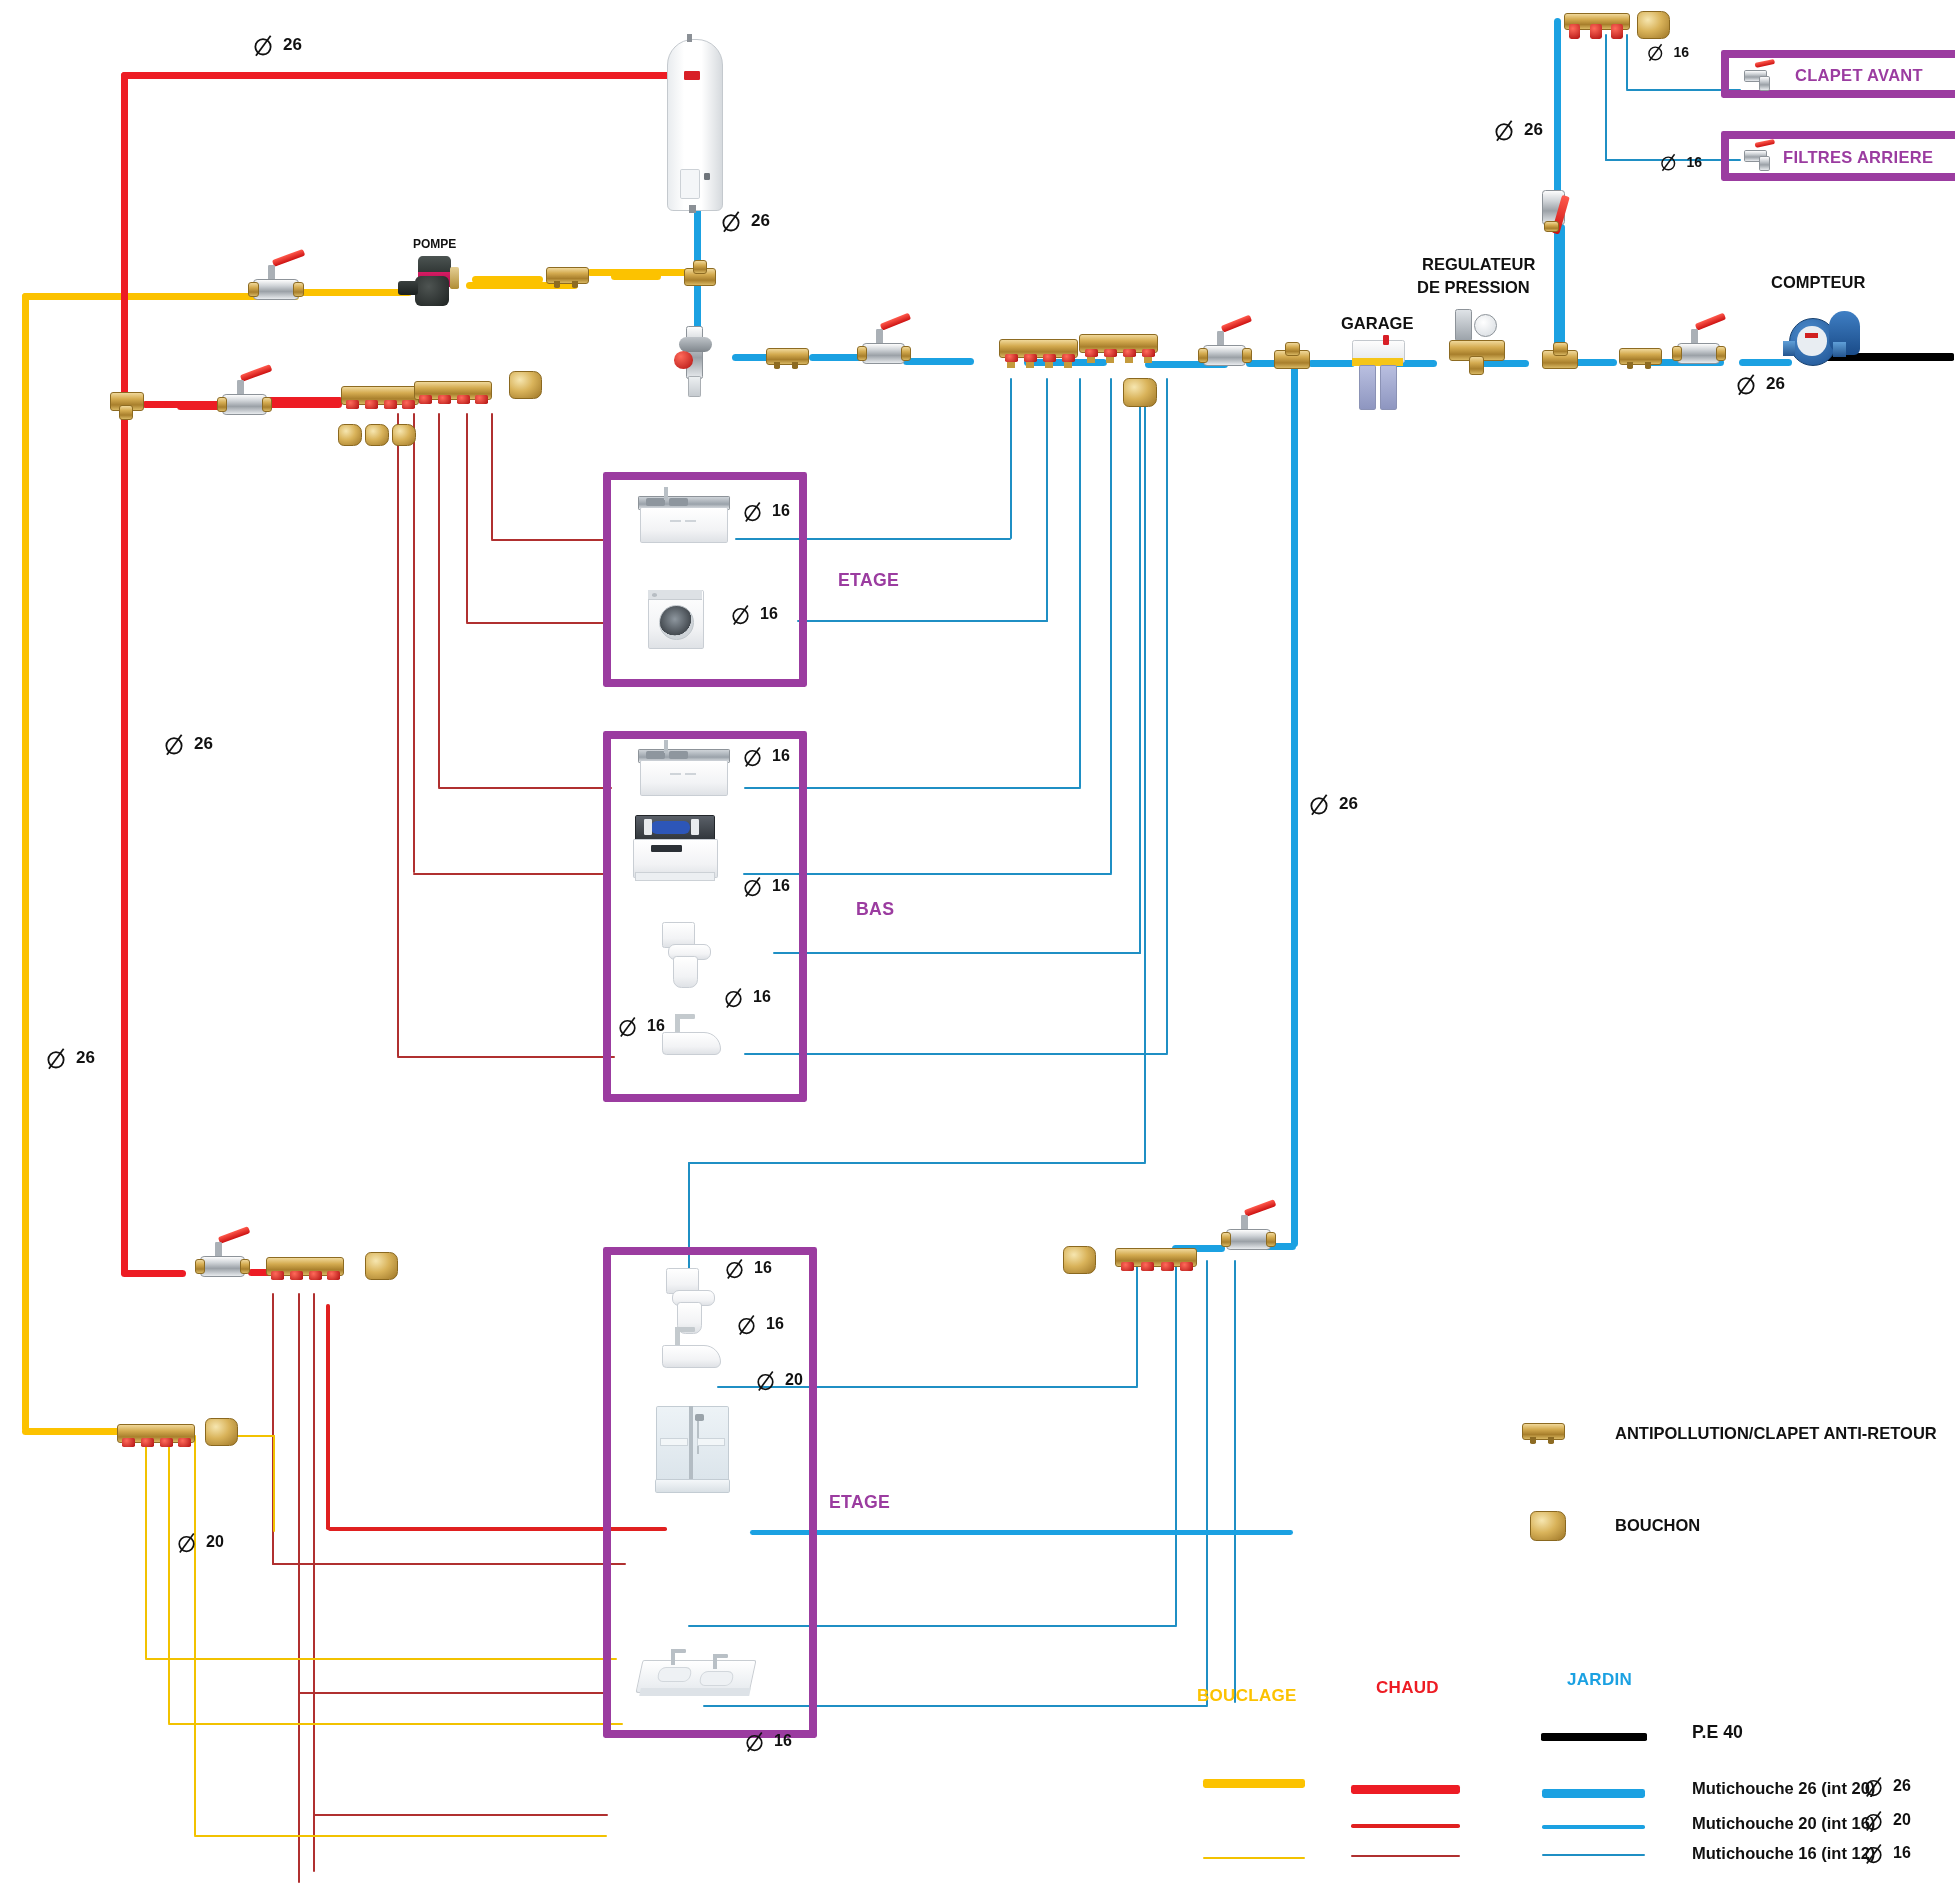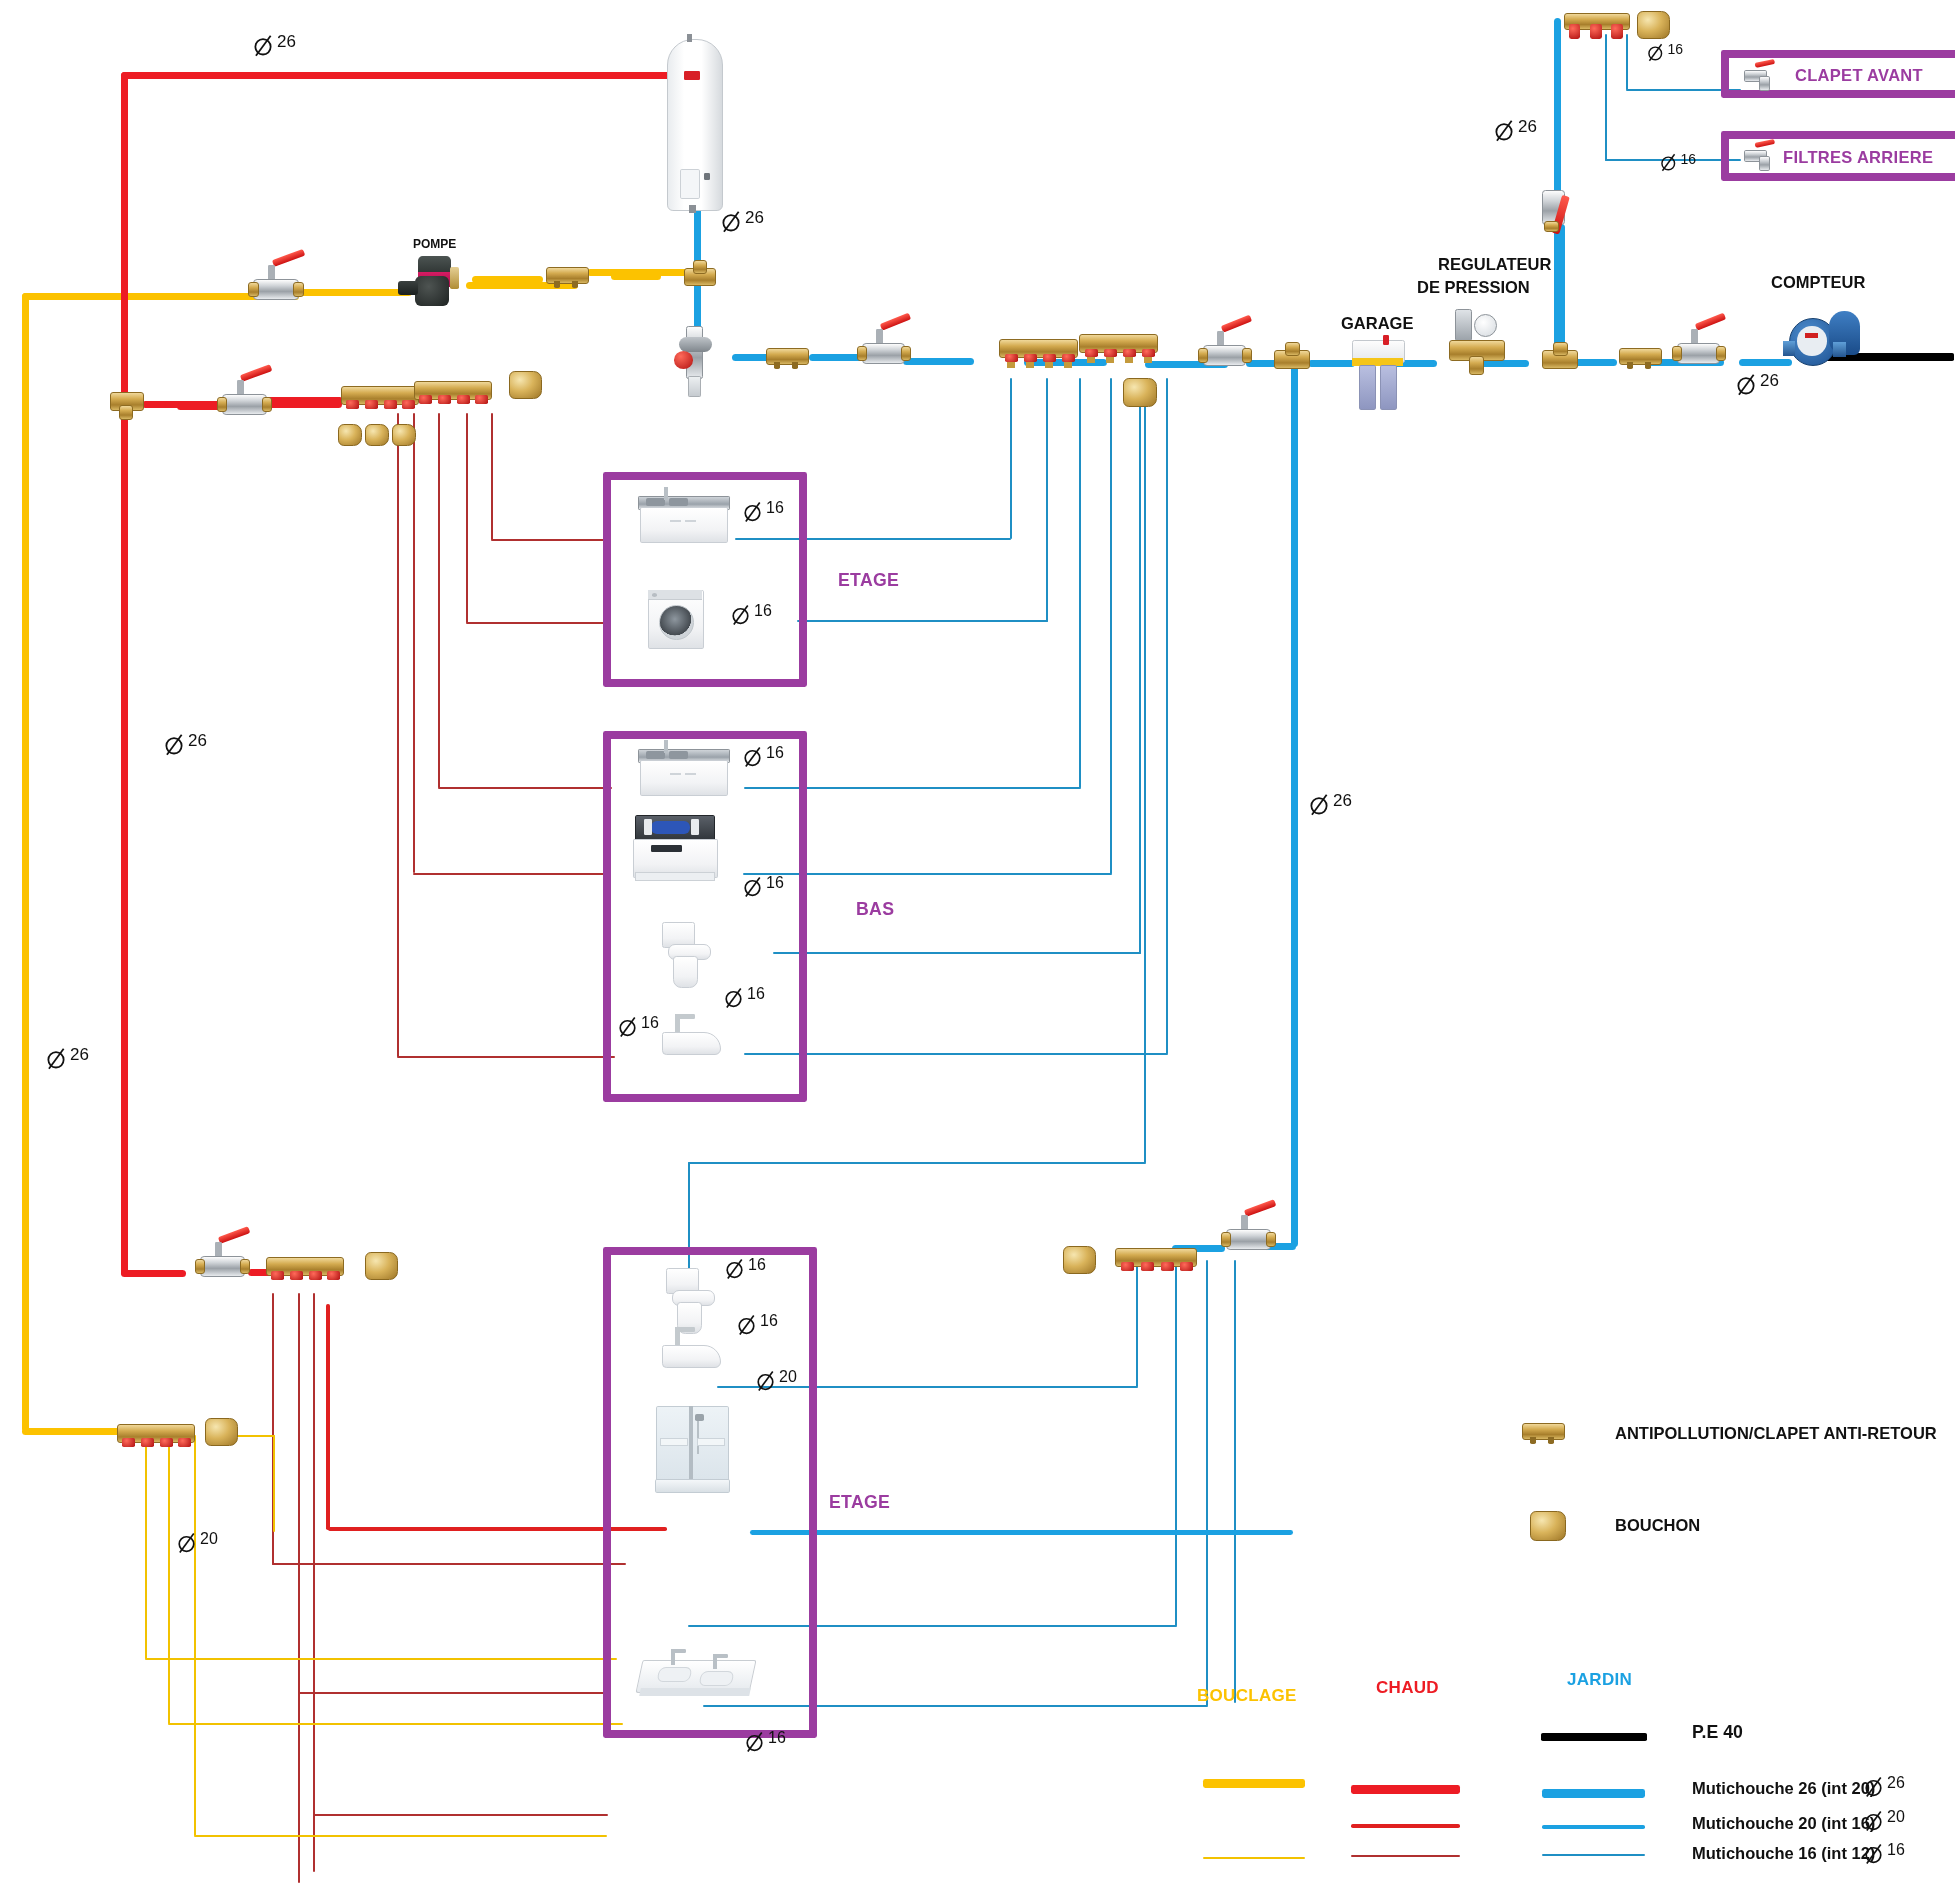--- a/index.html
+++ b/index.html
@@ -26,21 +26,21 @@
   
   .m-froid{background:#1ba1e2;}
   .m-chaud{background:#e02020;}
 
   
   .zone{position:absolute;border:8.3px solid #9b3ca0;border-radius:2.4px;box-sizing:border-box;}
   .zone-label{position:absolute;color:#9b3ca0;font-weight:bold;letter-spacing:0.3px;}
 
   
   .cap{position:absolute;font-weight:bold;color:#111;white-space:pre;line-height:1.08;}
-  .dia{position:absolute;display:flex;gap:4px;color:#111;font-weight:normal;}
+  .dia{position:absolute;display:flex;align-items:center;gap:10px;color:#111;font-weight:bold;}
   .dia svg{display:block;}
 
   .lg-title{position:absolute;font-weight:bold;letter-spacing:0.3px;}
 
   
   .art{position:absolute;}
   .brassbar{background:linear-gradient(180deg,#f0d89a 0%,#d4ab50 35%,#a87f2c 70%,#d9b863 100%);
             border-radius:3px;border:0.6px solid #8d6b22;}
   .brasscap{background:radial-gradient(ellipse at 32% 30%,#f6e6b0 0%,#d9b35a 45%,#9d7526 100%);
             border-radius:5.9px 8.3px 8.3px 5.9px;border:0.6px solid #8a681f;}
@@ -182,21 +182,21 @@
   <div class="zone-label" style="left:829px;top:1492px;font-size:17.7px;">ETAGE</div>
 
   <div class="zone" style="left:1721px;top:50px;width:248px;height:48px;"></div>
   <div class="zone-label" style="left:1795px;top:66px;font-size:16.5px;">CLAPET AVANT</div>
 
   <div class="zone" style="left:1721px;top:131px;width:248px;height:50px;"></div>
   <div class="zone-label" style="left:1783px;top:148px;font-size:16.5px;">FILTRES ARRIERE</div>
 
   <div class="cap" style="left:413px;top:238px;font-size:12px;">POMPE</div>
   <div class="cap" style="left:1341px;top:315px;font-size:16.5px;">GARAGE</div>
-  <div class="cap" style="left:1422px;top:256px;font-size:16.5px;margin-left:16px;">REGULATEUR</div>
+  <div class="cap" style="left:1422px;top:256px;font-size:16.5px;">REGULATEUR</div>
   <div class="cap" style="left:1417px;top:279px;font-size:16.5px;">DE PRESSION</div>
   <div class="cap" style="left:1771px;top:274px;font-size:16.5px;">COMPTEUR</div>
 
   <div class="dia" style="left:253px;top:32px;font-size:17px;">
     <svg width="20" height="25" viewBox="0 0 34 42">
         <circle cx="17" cy="25" r="13" fill="none" stroke="#111" stroke-width="3"></circle>
         <line x1="5" y1="40" x2="30" y2="6" stroke="#111" stroke-width="3"></line>
       </svg>
     <span>26</span>
   </div>

